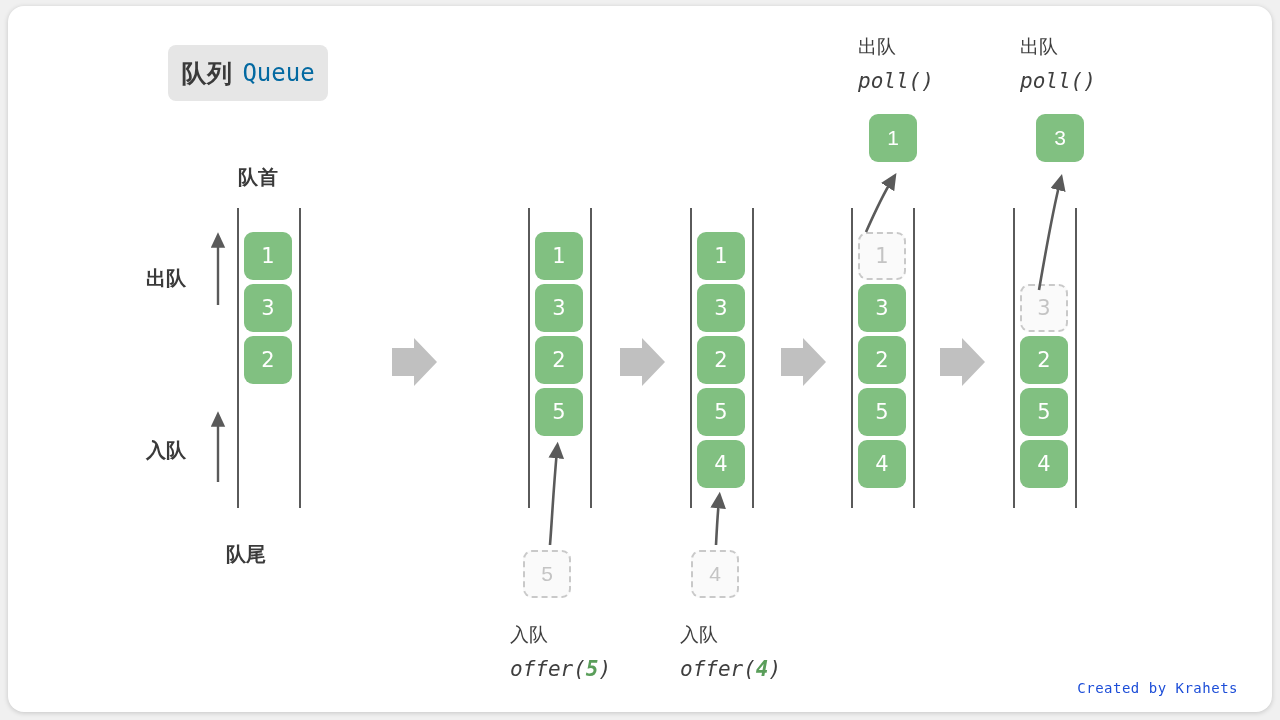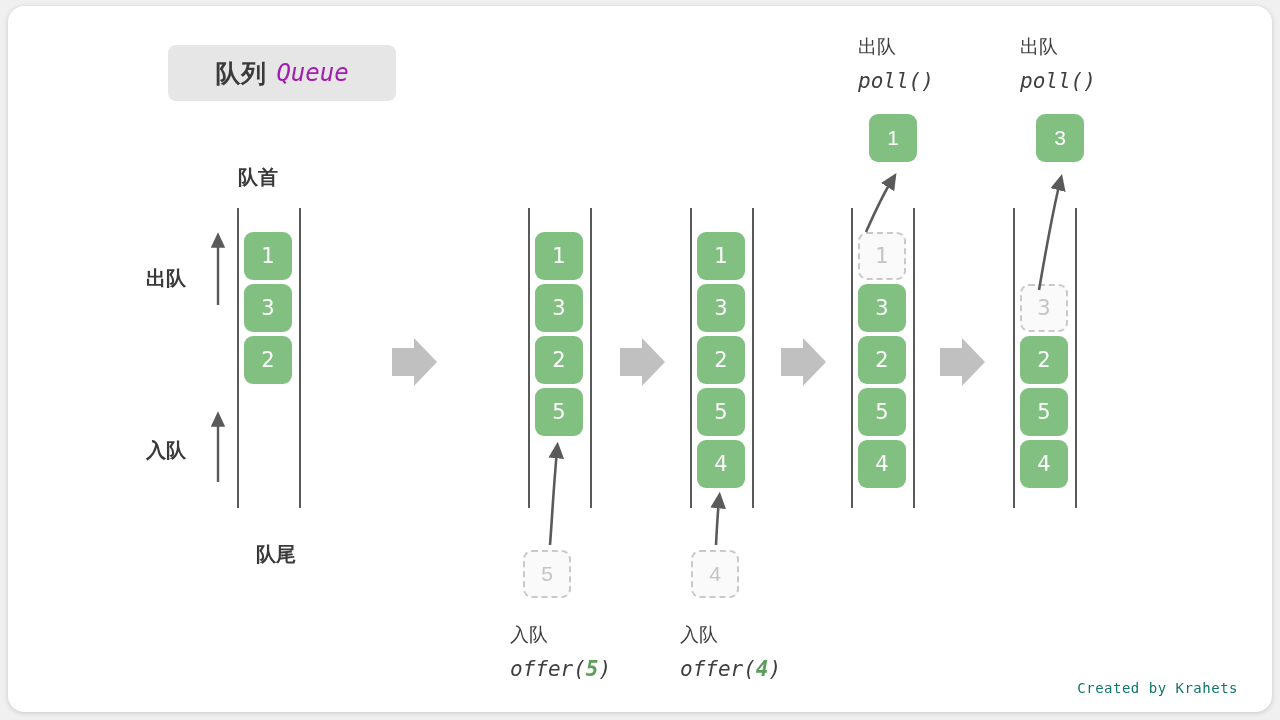--- a/index.html
+++ b/index.html
@@ -22,39 +22,38 @@
     width: 1264px; height: 706px;
     background: #ffffff;
     border-radius: 16px;
     box-shadow: 0 1px 5px rgba(0,0,0,0.18);
   }
 
   
   .title-badge {
     position: absolute;
     left: 168px; top: 45px;
-    width: 228px; height: 56px;
+    width: 160px; height: 56px;
     background: #e6e6e6;
     border-radius: 8px;
     display: flex;
     align-items: center;
     justify-content: center;
     gap: 10px;
   }
   .title-cn {
     font-size: 25px;
     font-weight: bold;
     color: #3a3a3a;
     letter-spacing: 0.5px;
   }
   .title-en {
     font-family: "DejaVu Sans Mono", "Liberation Mono", monospace;
     font-size: 24px;
-    color: #a21caf;
-    font-style: italic;
+    color: #0369a1;
   }
 
   
   .abs { position: absolute; }
   .label-cn-bold {
     font-size: 20px;
     font-weight: bold;
     color: #3a3a3a;
     white-space: nowrap;
   }
@@ -126,37 +125,37 @@
     width: 1280px; height: 720px;
     pointer-events: none;
   }
 
   
   .watermark {
     position: absolute;
     right: 42px; bottom: 24px;
     font-family: "DejaVu Sans Mono", "Liberation Mono", monospace;
     font-size: 14px;
-    color: #0f766e;
+    color: #1d4ed8;
     letter-spacing: 0.5px;
   }
 </style>
 </head>
 <body>
 
 <div id="canvas">
   <div class="card"></div>
 
   <div class="title-badge">
     <span class="title-cn">队列</span>
     <span class="title-en">Queue</span>
   </div>
 
   <div class="abs label-cn-bold" style="left:238px; top:164px;">队首</div>
-  <div class="abs label-cn-bold" style="left:256px; top:541px;">队尾</div>
+  <div class="abs label-cn-bold" style="left:226px; top:541px;">队尾</div>
   <div class="abs label-cn-bold" style="left:146px; top:265px;">出队</div>
   <div class="abs label-cn-bold" style="left:146px; top:437px;">入队</div>
 
   <div class="queue-col" style="left:237px; top:208px; width:64px; height:300px;">
     <div class="rail left" style="top:0; height:300px;"></div>
     <div class="rail right" style="top:0; height:300px;"></div>
     <div class="cell filled" style="left:7px; top:24px;">1</div>
     <div class="cell filled" style="left:7px; top:76px;">3</div>
     <div class="cell filled" style="left:7px; top:128px;">2</div>
   </div>

